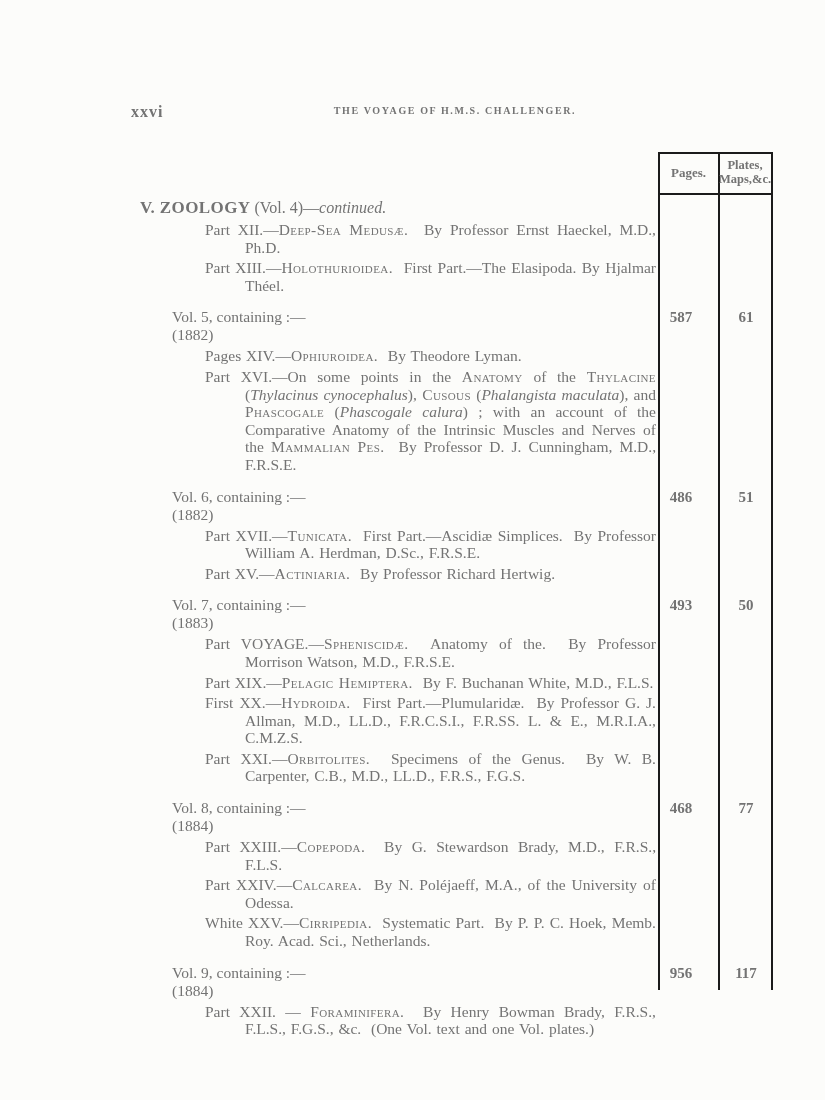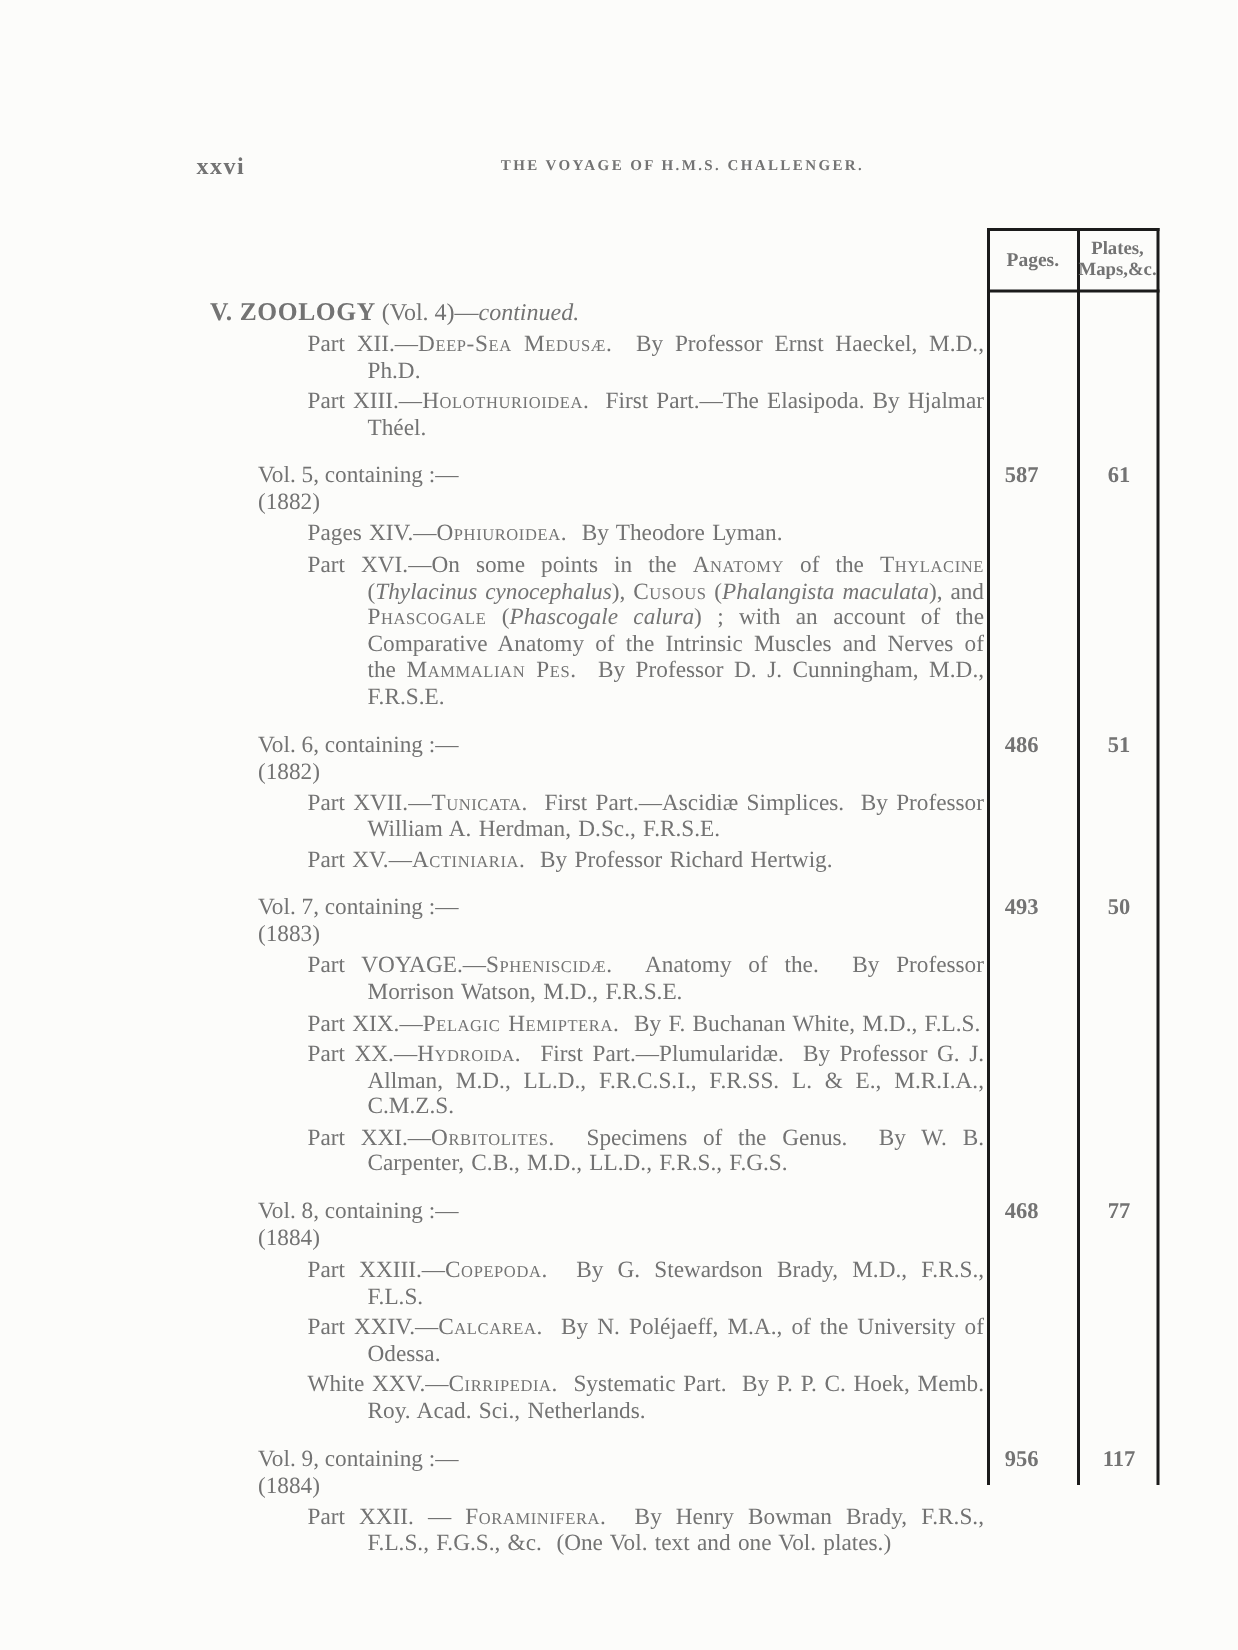--- a/index.html
+++ b/index.html
@@ -113,21 +113,21 @@
       </div>
       <div class="section volume">
         <div class="vol-line">
           <span>Vol. 7, containing :—</span>
           <span>(1883)</span>
         </div>
         <span class="num pages">493</span>
         <span class="num plates">50</span>
         <p class="part"><span class="seg-p">Part VOYAGE.—</span><span class="seg-sc">Spheniscidæ.</span><span class="seg-p">&nbsp; Anatomy of the.&nbsp; By Professor Morrison Watson, M.D., F.R.S.E.</span></p>
         <p class="part"><span class="seg-p">Part XIX.—</span><span class="seg-sc">Pelagic Hemiptera.</span><span class="seg-p">&nbsp; By F. Buchanan White, M.D., F.L.S.</span></p>
-        <p class="part"><span class="seg-p">Part XX.—</span><span class="seg-sc">Hydroida.</span><span class="seg-p">&nbsp; First Part.—Plumularidæ.&nbsp; By Professor G. J. Allman, M.D., LL.D., F.R.C.S.I., F.R.SS. L. &amp; E., M.R.I.A., C.M.Z.S.</span></p>
+        <p class="part"><span class="seg-p">First XX.—</span><span class="seg-sc">Hydroida.</span><span class="seg-p">&nbsp; First Part.—Plumularidæ.&nbsp; By Professor G. J. Allman, M.D., LL.D., F.R.C.S.I., F.R.SS. L. &amp; E., M.R.I.A., C.M.Z.S.</span></p>
         <p class="part"><span class="seg-p">Part XXI.—</span><span class="seg-sc">Orbitolites.</span><span class="seg-p">&nbsp; Specimens of the Genus.&nbsp; By W. B. Carpenter, C.B., M.D., LL.D., F.R.S., F.G.S.</span></p>
       </div>
       <div class="section volume">
         <div class="vol-line">
           <span>Vol. 8, containing :—</span>
           <span>(1884)</span>
         </div>
         <span class="num pages">468</span>
         <span class="num plates">77</span>
         <p class="part"><span class="seg-p">Part XXIII.—</span><span class="seg-sc">Copepoda.</span><span class="seg-p">&nbsp; By G. Stewardson Brady, M.D., F.R.S., F.L.S.</span></p>

